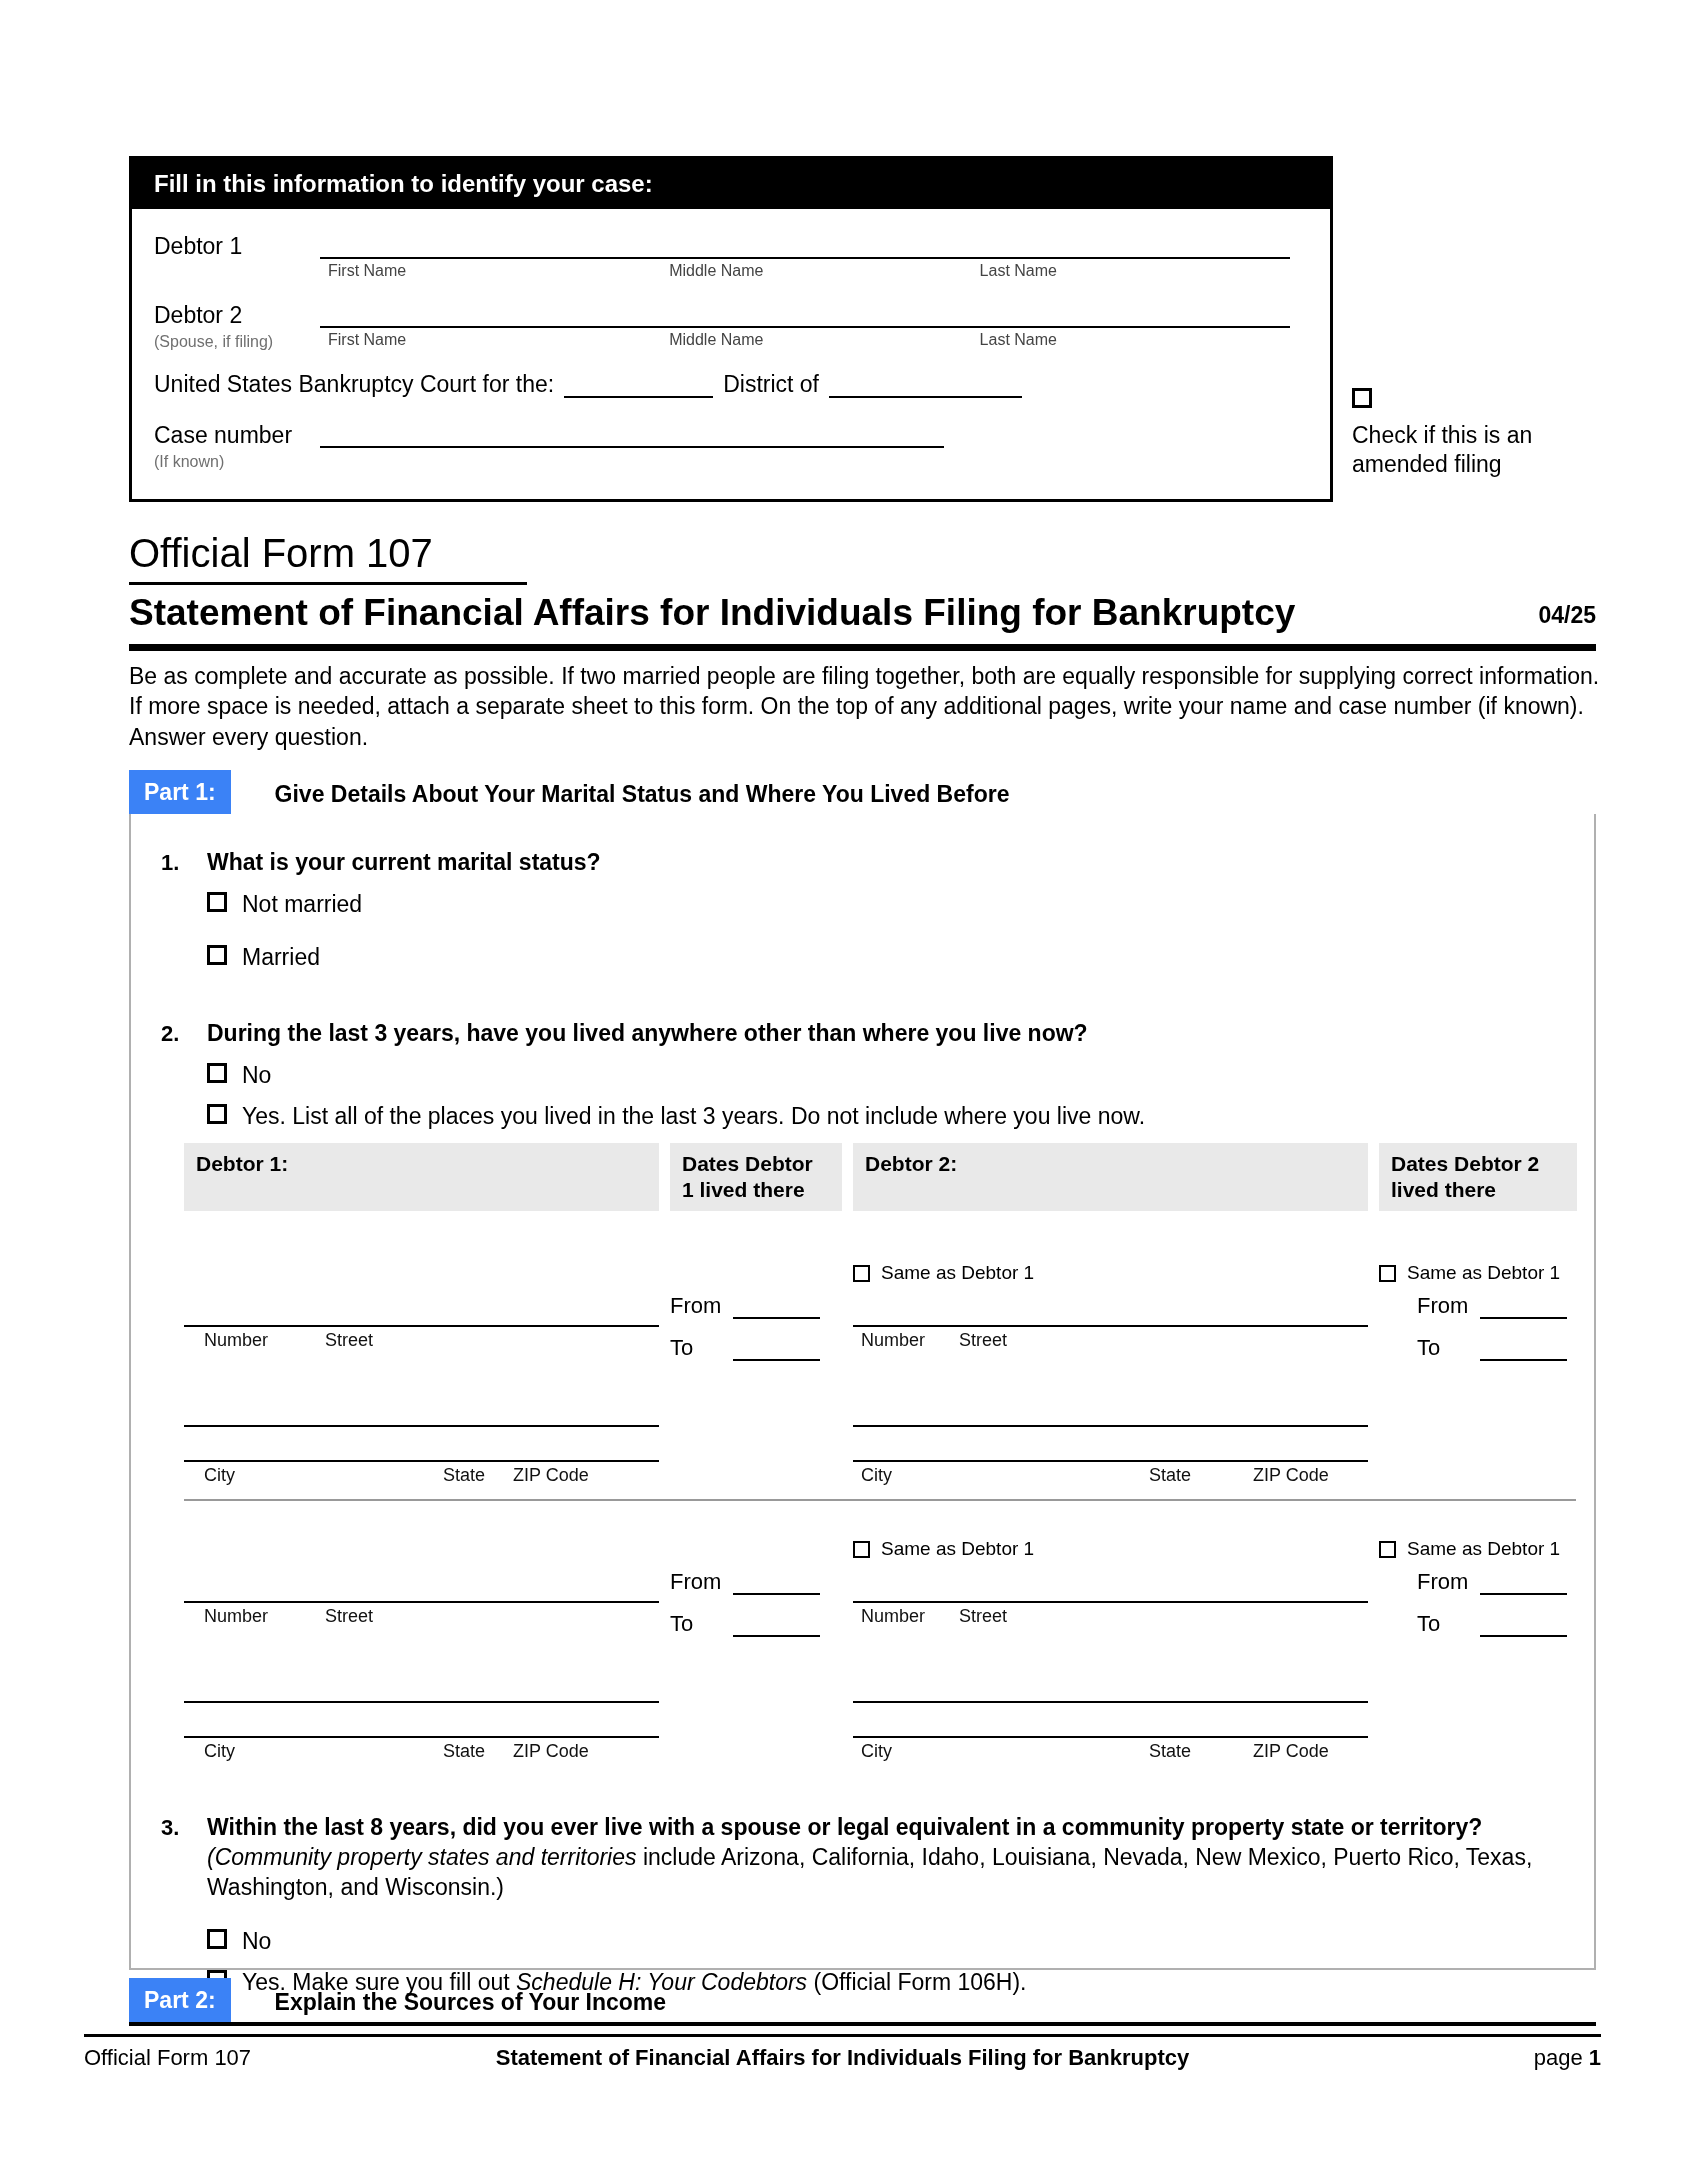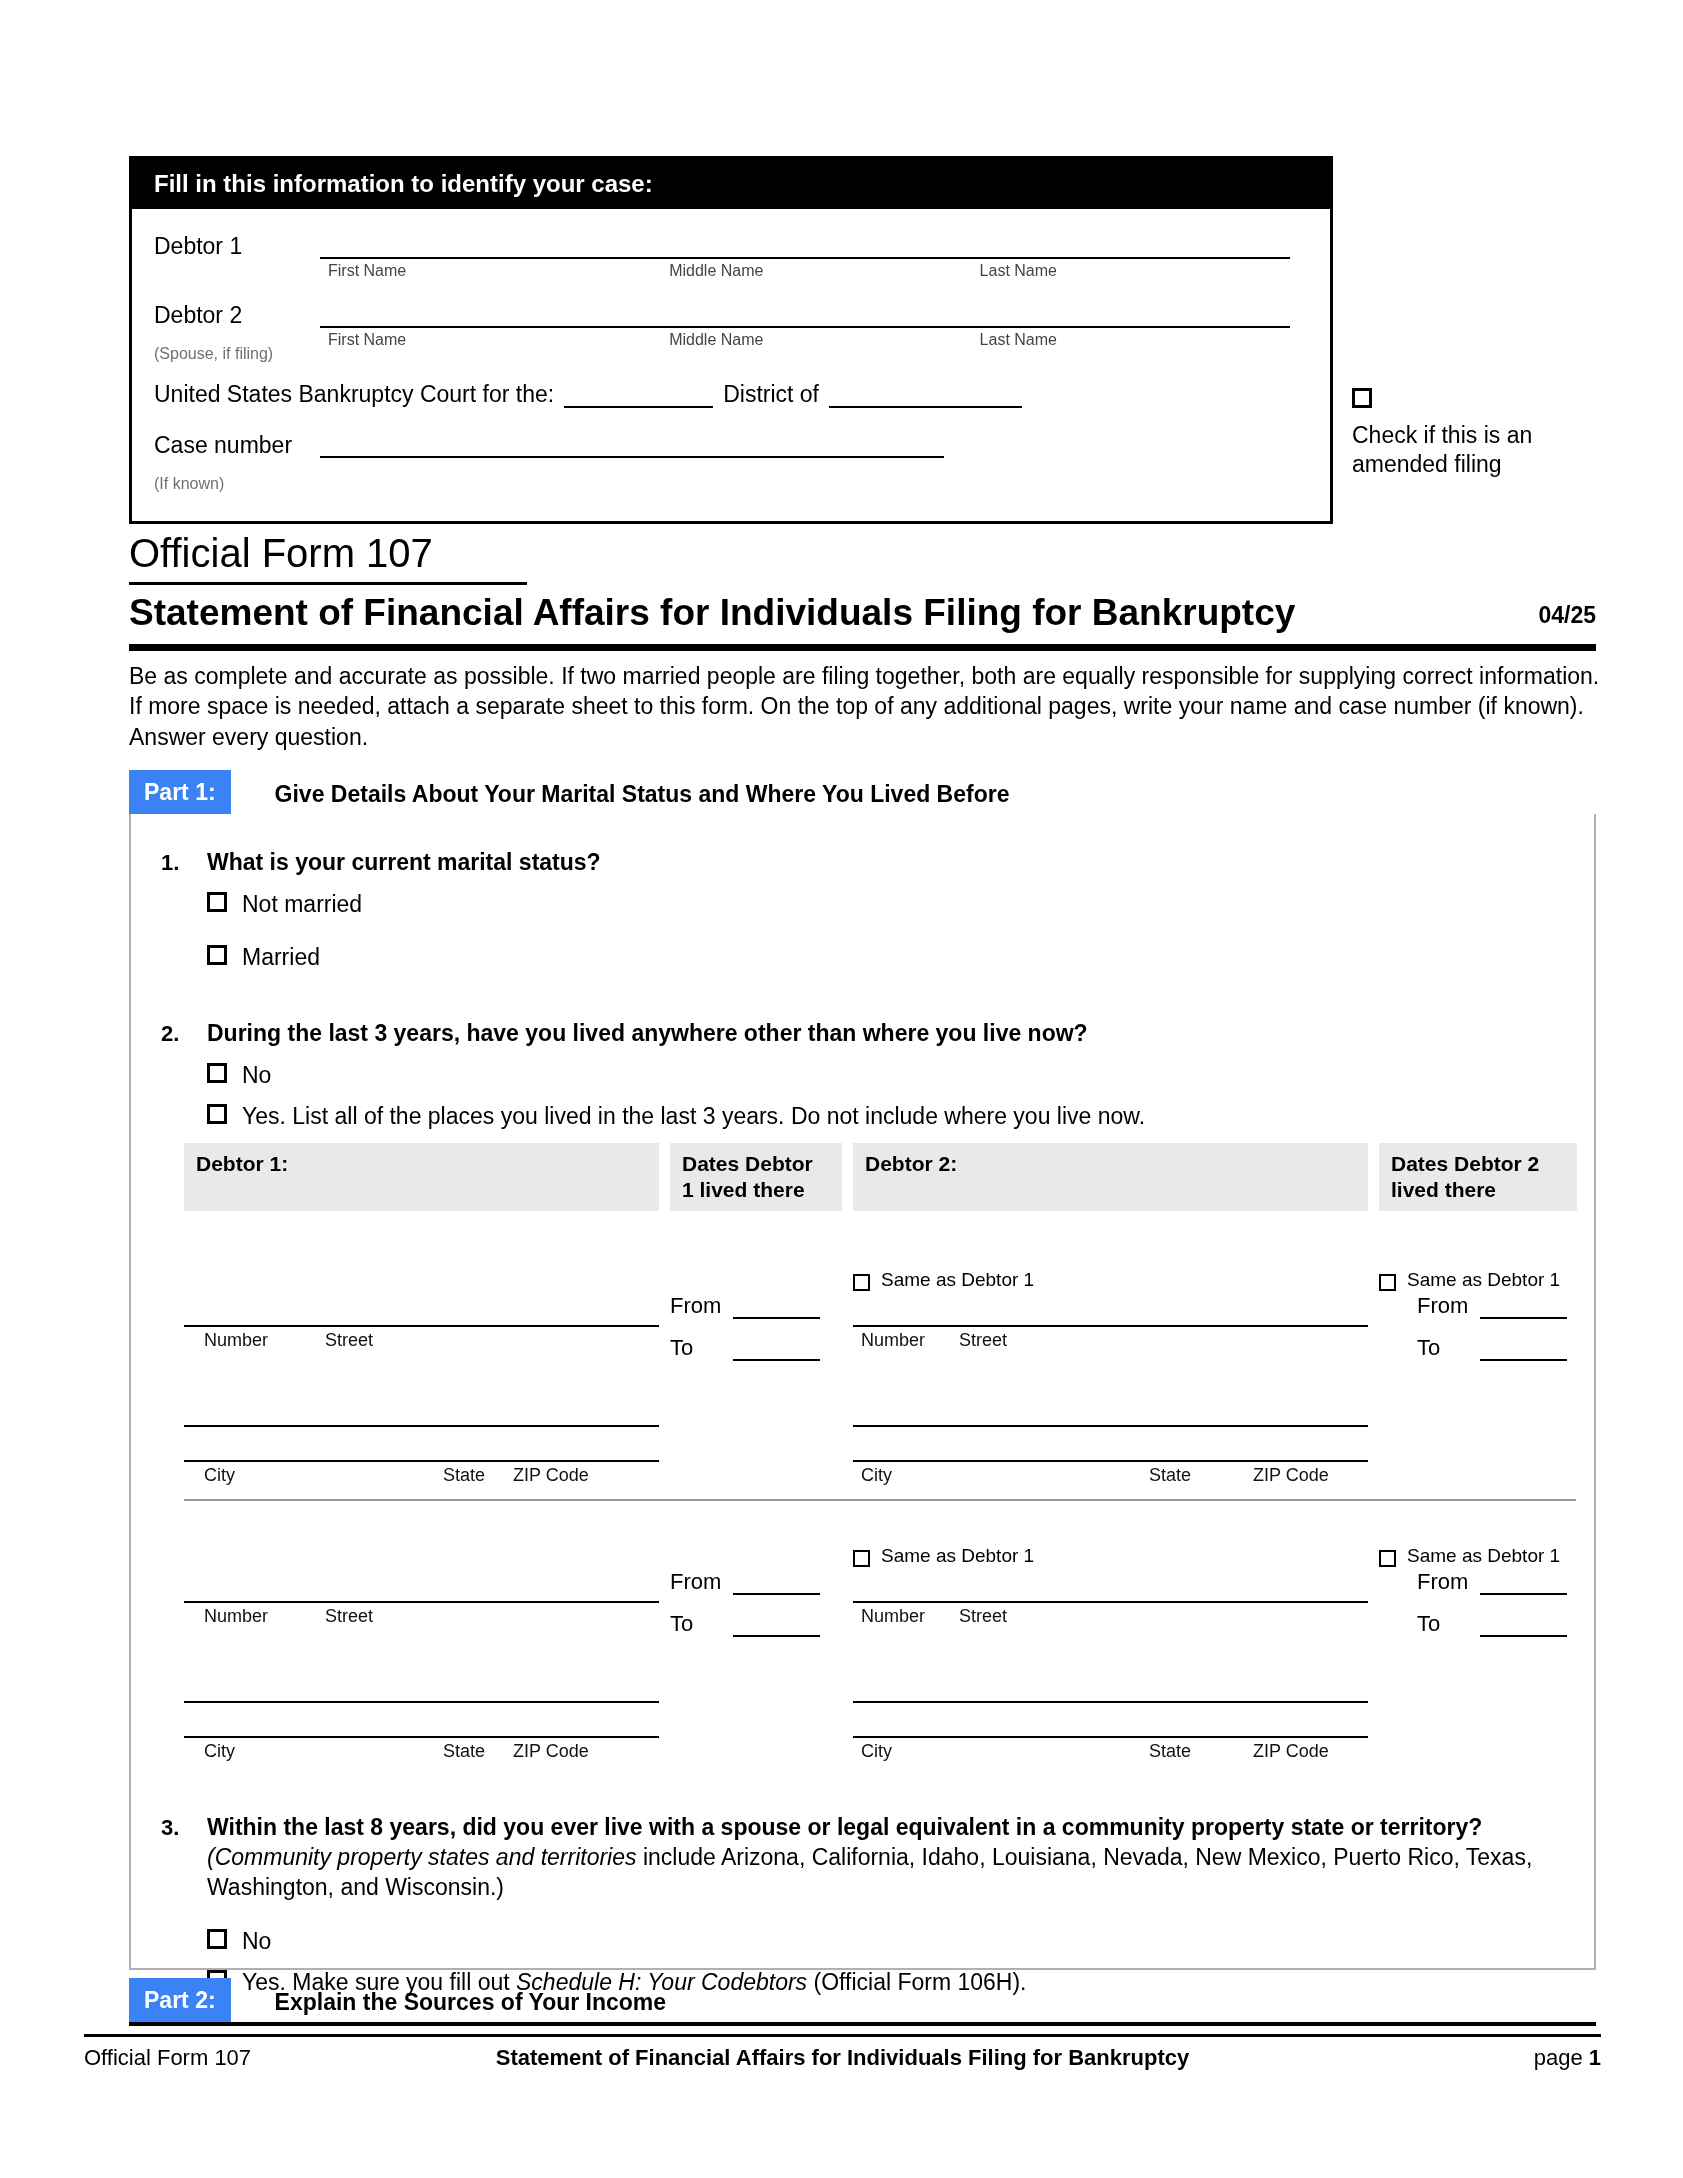--- a/index.html
+++ b/index.html
@@ -6,21 +6,21 @@
   html,body { background:#fff; }
   body { font-family:"Liberation Sans","DejaVu Sans",sans-serif; color:#000; }
   .page { position:relative; width:1683px; height:2178px; background:#fff; overflow:hidden; }
 
   
   .case-box { position:absolute; left:129px; top:156px; width:1204px; border:3px solid #000; background:#fff; }
   .case-banner { background:#000; color:#fff; font-weight:bold; font-size:24px; padding:11px 0 11px 22px; }
   .case-fields { padding:24px 40px 26px 22px; }
   .field-row { display:flex; margin-bottom:18px; }
   .f-label { width:166px; font-size:23px; flex:none; }
-  .f-sub { display:block; font-size:16px; color:#707070; margin-top:16px; }
+  .f-sub { display:block; font-size:16px; color:#707070; margin-top:4px; }
   .f-line-wrap { flex:1; }
   .wline { border-bottom:2px solid #000; height:26px; }
   .name-lbls { position:relative; height:22px; font-size:16px; color:#444; margin-top:3px; }
   .name-lbls span { position:absolute; top:0; white-space:nowrap; }
   .nl-first { left:8px; } .nl-middle { left:36%; } .nl-last { left:68%; }
   .court-row { display:flex; align-items:flex-end; font-size:23px; margin:10px 0 24px 0; }
   .sline { border-bottom:2px solid #000; height:24px; flex:none; }
   .sline.d1 { width:149px; margin:0 10px; }
   .sline.d2 { width:193px; margin-left:10px; }
   .case-num-row { display:flex; margin-bottom:2px; }
@@ -62,21 +62,21 @@
   .q2 { margin-top:48px; }
   .q3 { margin-top:51px; }
 
   
   .addr-table { margin-left:23px; margin-top:12px; }
   .t-row { display:grid; grid-template-columns:475px 172px 515px 198px; column-gap:11px; }
   .th { background:#e9e9e9; font-size:21px; font-weight:bold; padding:8px 12px; min-height:61px; line-height:1.25; }
   .addr-block { margin-top:44px; }
   .addr-block.b2 { border-top:2px solid #999; margin-top:13px; padding-top:30px; }
   .same-spacer { height:36px; }
-  .same-row { height:36px; display:flex; gap:11px; align-items:flex-end; font-size:19px; }
+  .same-row { height:36px; display:flex; gap:11px; align-items:center; font-size:19px; }
   .fill-line { height:36px; border-bottom:2px solid #000; }
   .fill-line.l2 { margin-top:40px; }
   .fill-line.l3 { margin-top:8px; height:27px; }
   .addr-lbls { display:flex; font-size:18px; padding-left:20px; gap:57px; margin-top:3px; color:#111; }
   .addr-lbls.tight { padding-left:8px; gap:34px; }
   .city-lbls { gap:0; }
   .city-lbls .st { margin-left:208px; }
   .city-lbls .zp { margin-left:28px; }
   .addr-lbls.tight.city-lbls .st { margin-left:223px; }
   .date-row { display:flex; align-items:flex-end; margin-bottom:14px; }

